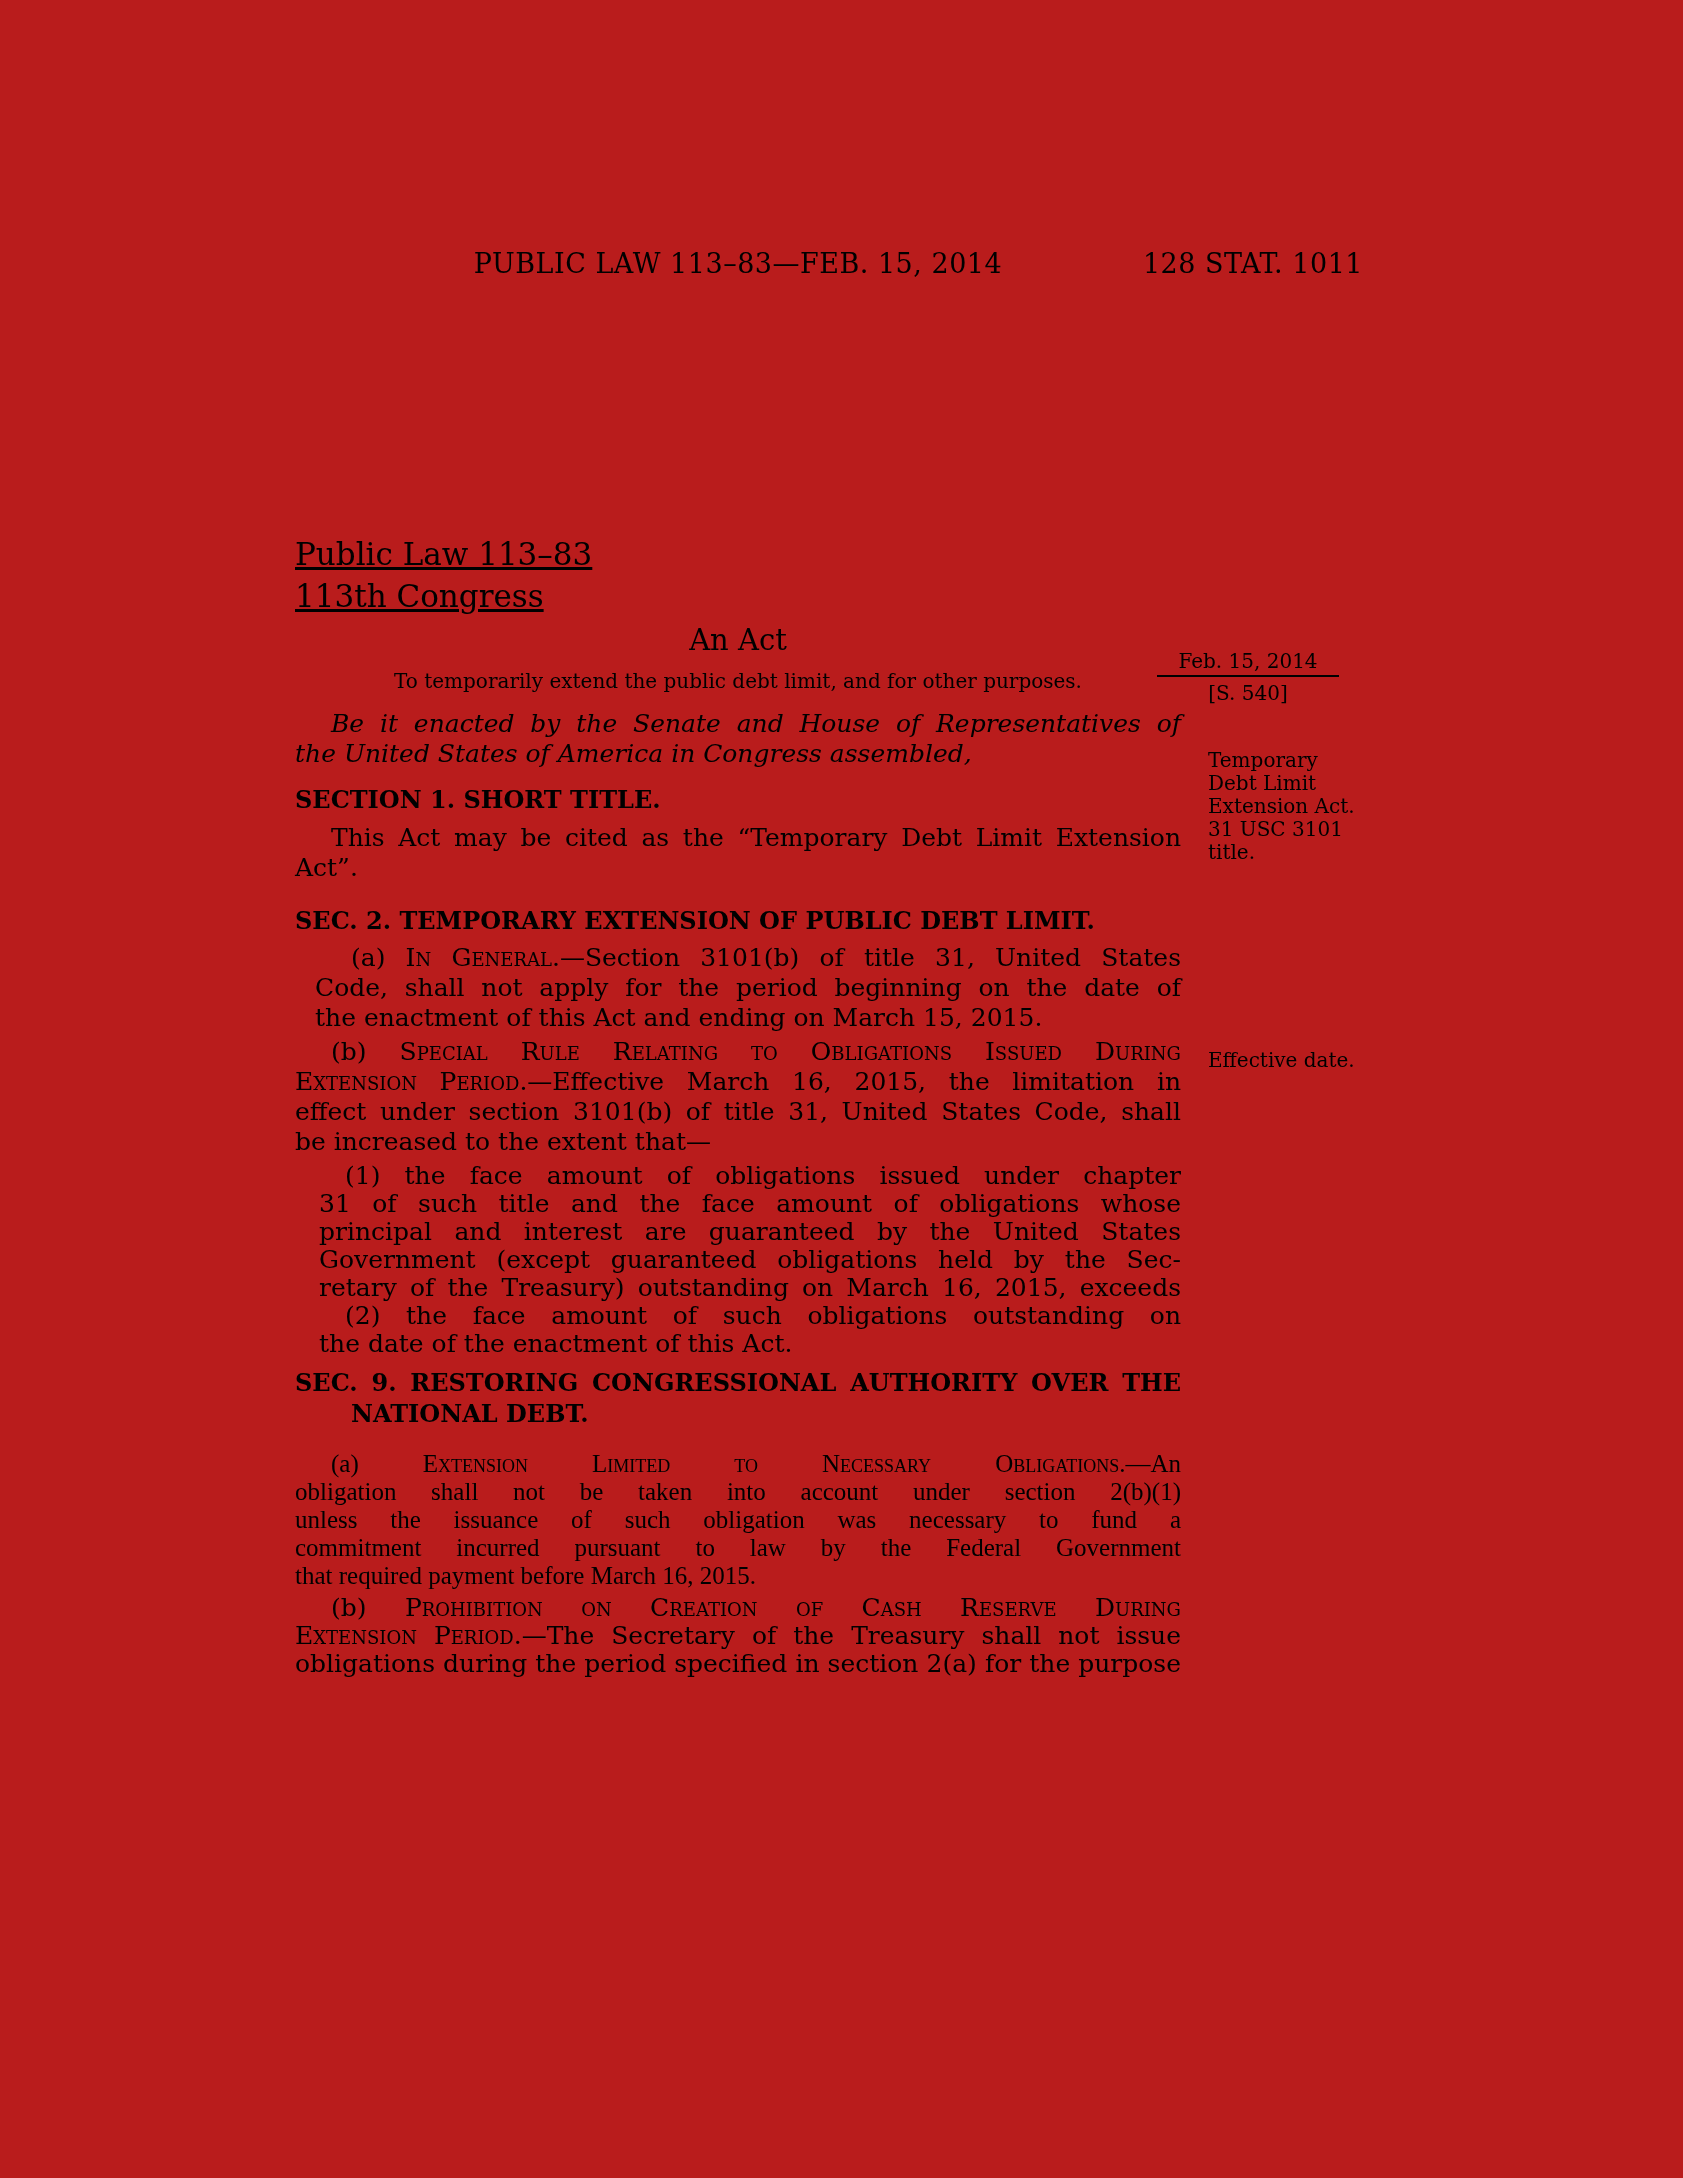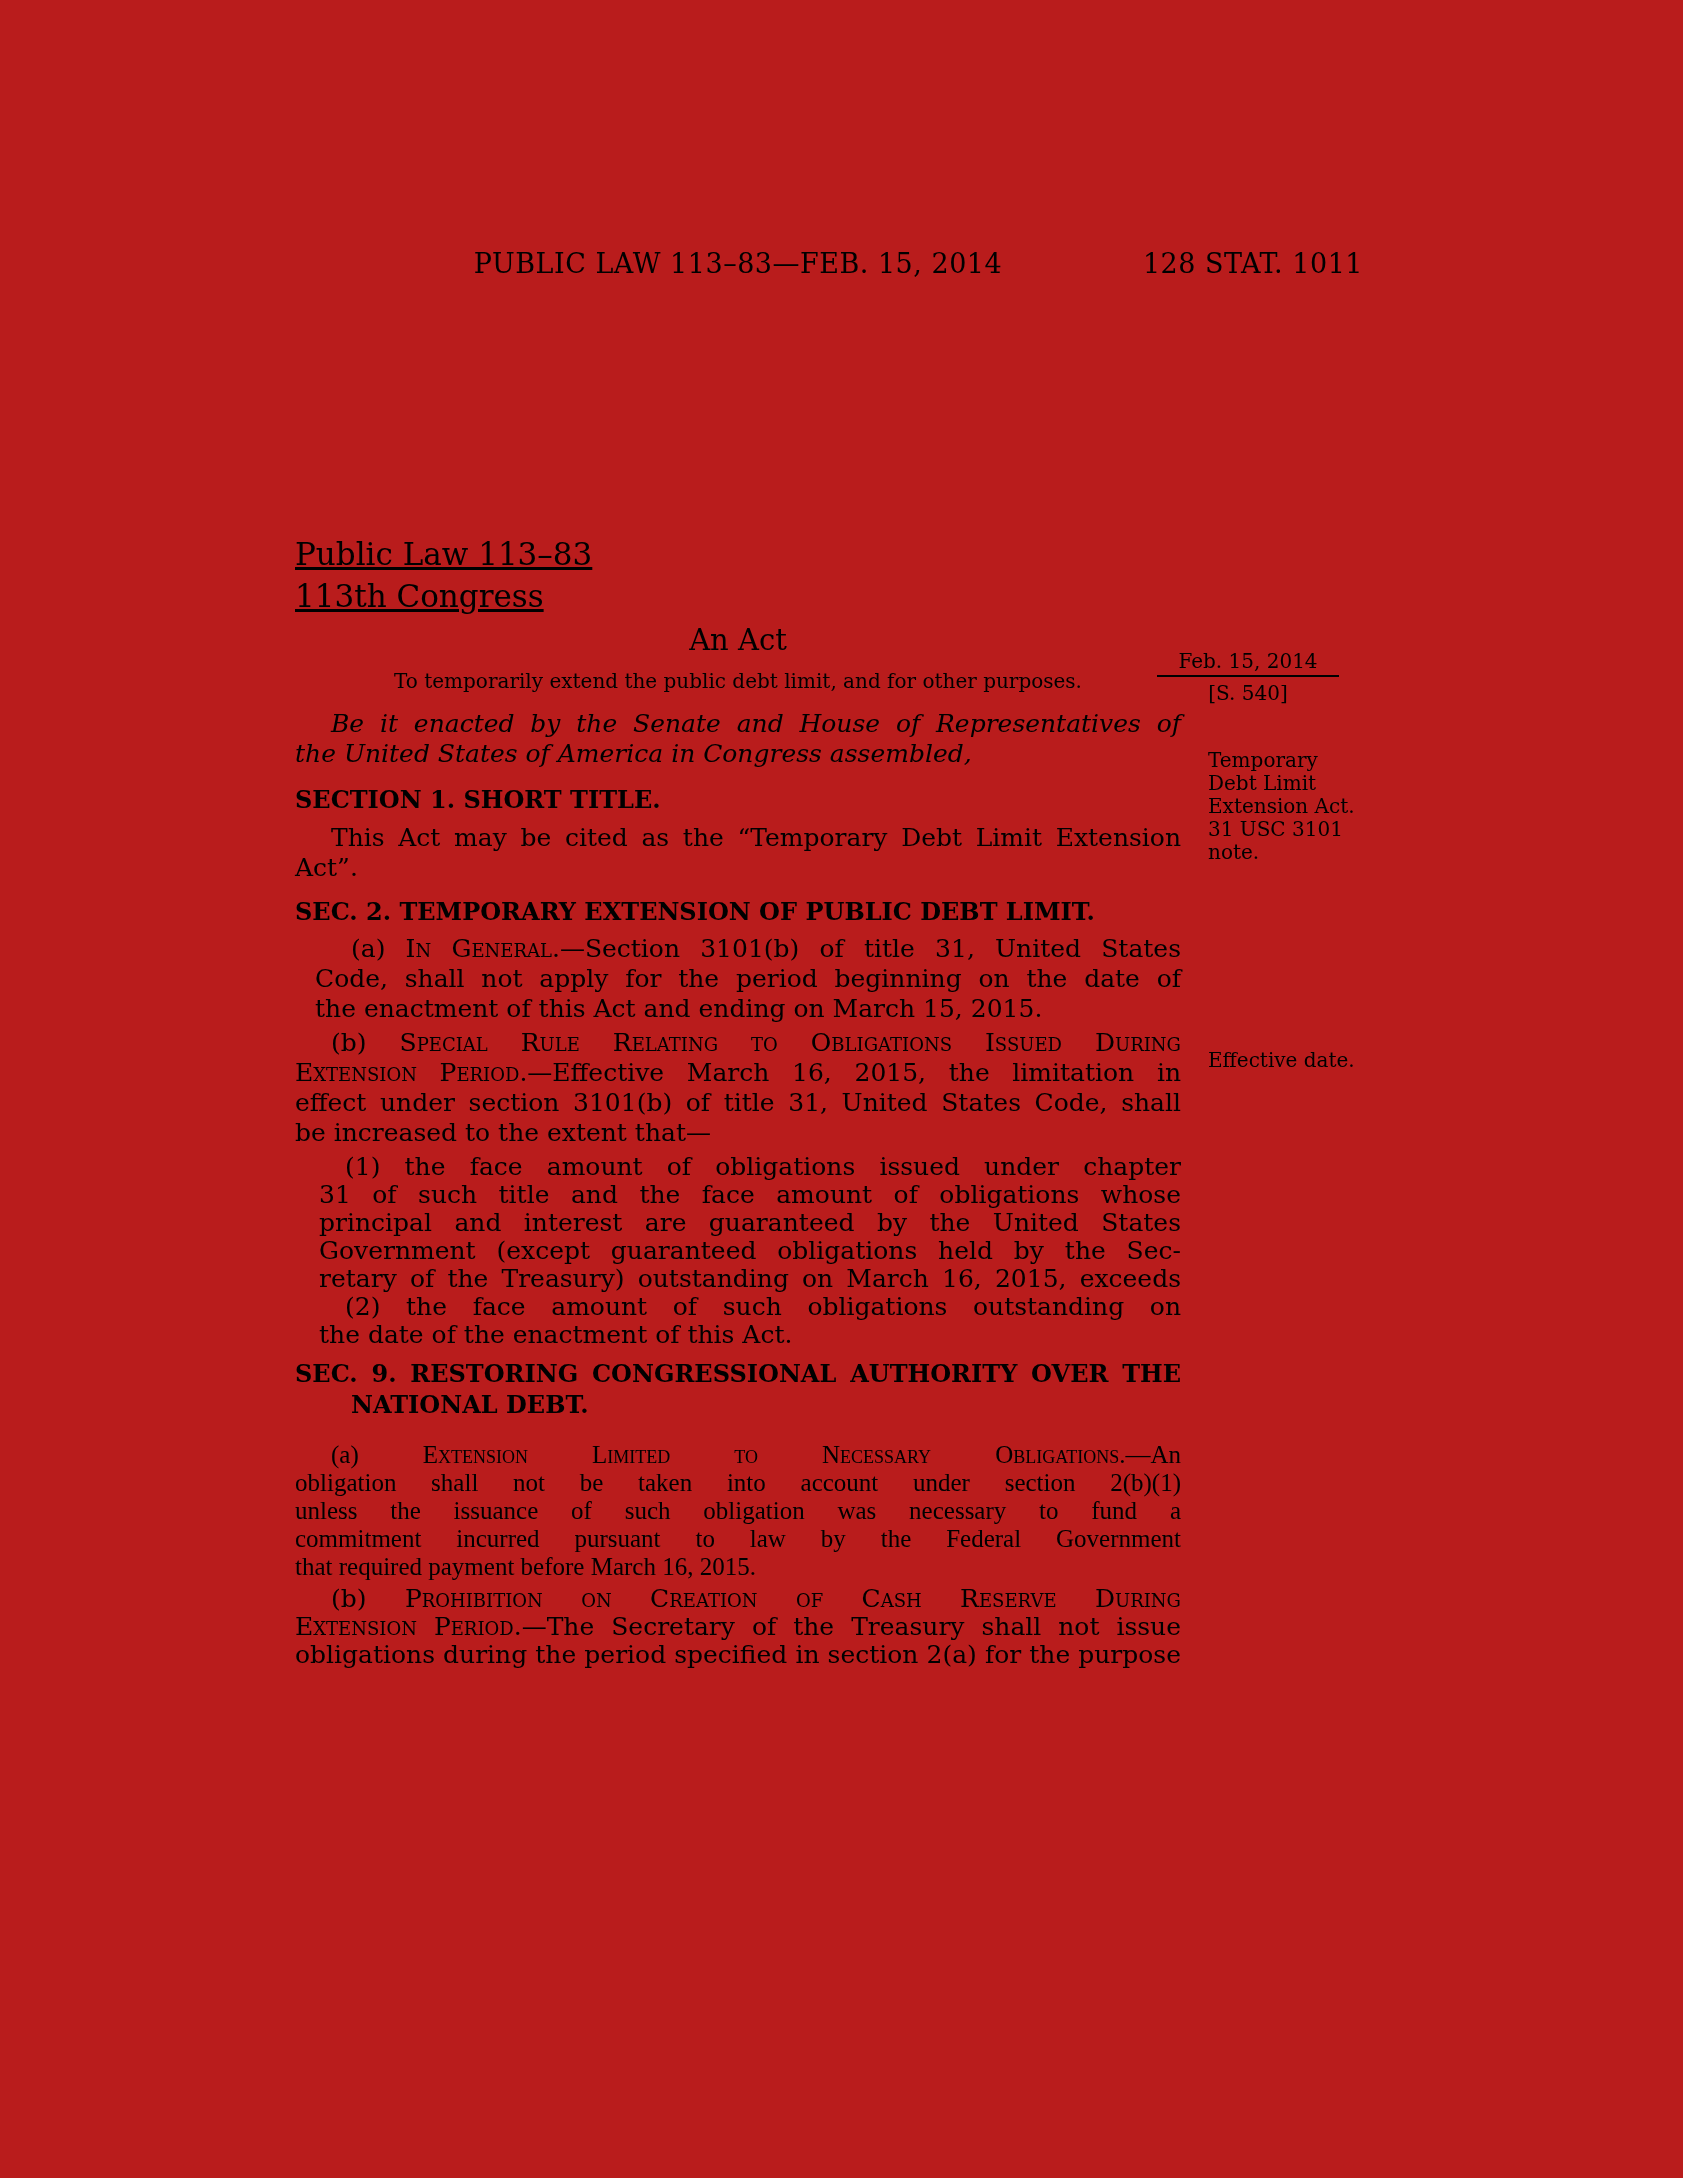--- a/index.html
+++ b/index.html
@@ -19,21 +19,21 @@
 
   .law-head { font-size:31px; line-height:42px;text-decoration:underline; }
   .an-act   { font-size:29px; line-height:34px; text-align:center; margin-top:6px; }
   .purpose  { font-size:20px; line-height:24px; text-align:center; margin-top:12px; }
 
   .enacted  { margin-top:16px; font-style:italic; }
   .enacted .line:first-child { text-indent:36px; }
 
   .h-sec { font-weight:bold; font-size:24px; line-height:28px; }
   .h-sec1 { margin-top:17px; }
-  .h-sec2 { margin-top:15px; }
+  .h-sec2 { margin-top:24px; }
   .h-sec3 { margin-top:9px; line-height:31px; }
   .h-sec3 .line { margin-left:56px; }
   .h-sec3 .line:first-child { margin-left:0; }
   .h-sec3 .line.j { text-align:justify; text-align-last:justify; }
 
   .body-para .line:first-child { text-indent:36px; }
   .sec1-body { margin-top:9px; }
   .para-a { margin-top:8px;margin-left:20px; }
   .para-b { margin-top:4px; }
   .s3a { margin-top:21px; line-height:28px;font-family:Liberation Serif, serif; }
@@ -132,19 +132,19 @@
     <div>Feb. 15, 2014</div>
     <hr class="note-rule">
     <div>[S. 540]</div>
   </div>
 
   <div id="note-act" class="mnote plain">
       <div class="line j"><span>Temporary</span></div>
       <div class="line j"><span>Debt Limit</span></div>
       <div class="line j"><span>Extension Act.</span></div>
       <div class="line j"><span>31 USC 3101</span></div>
-      <div class="line"><span>note.</span></div>
+      <div class="line"><span>title.</span></div>
     </div>
 
   <div id="note-eff" class="mnote">Effective date.</div>
 
 </div>
 
 
 </body></html>

